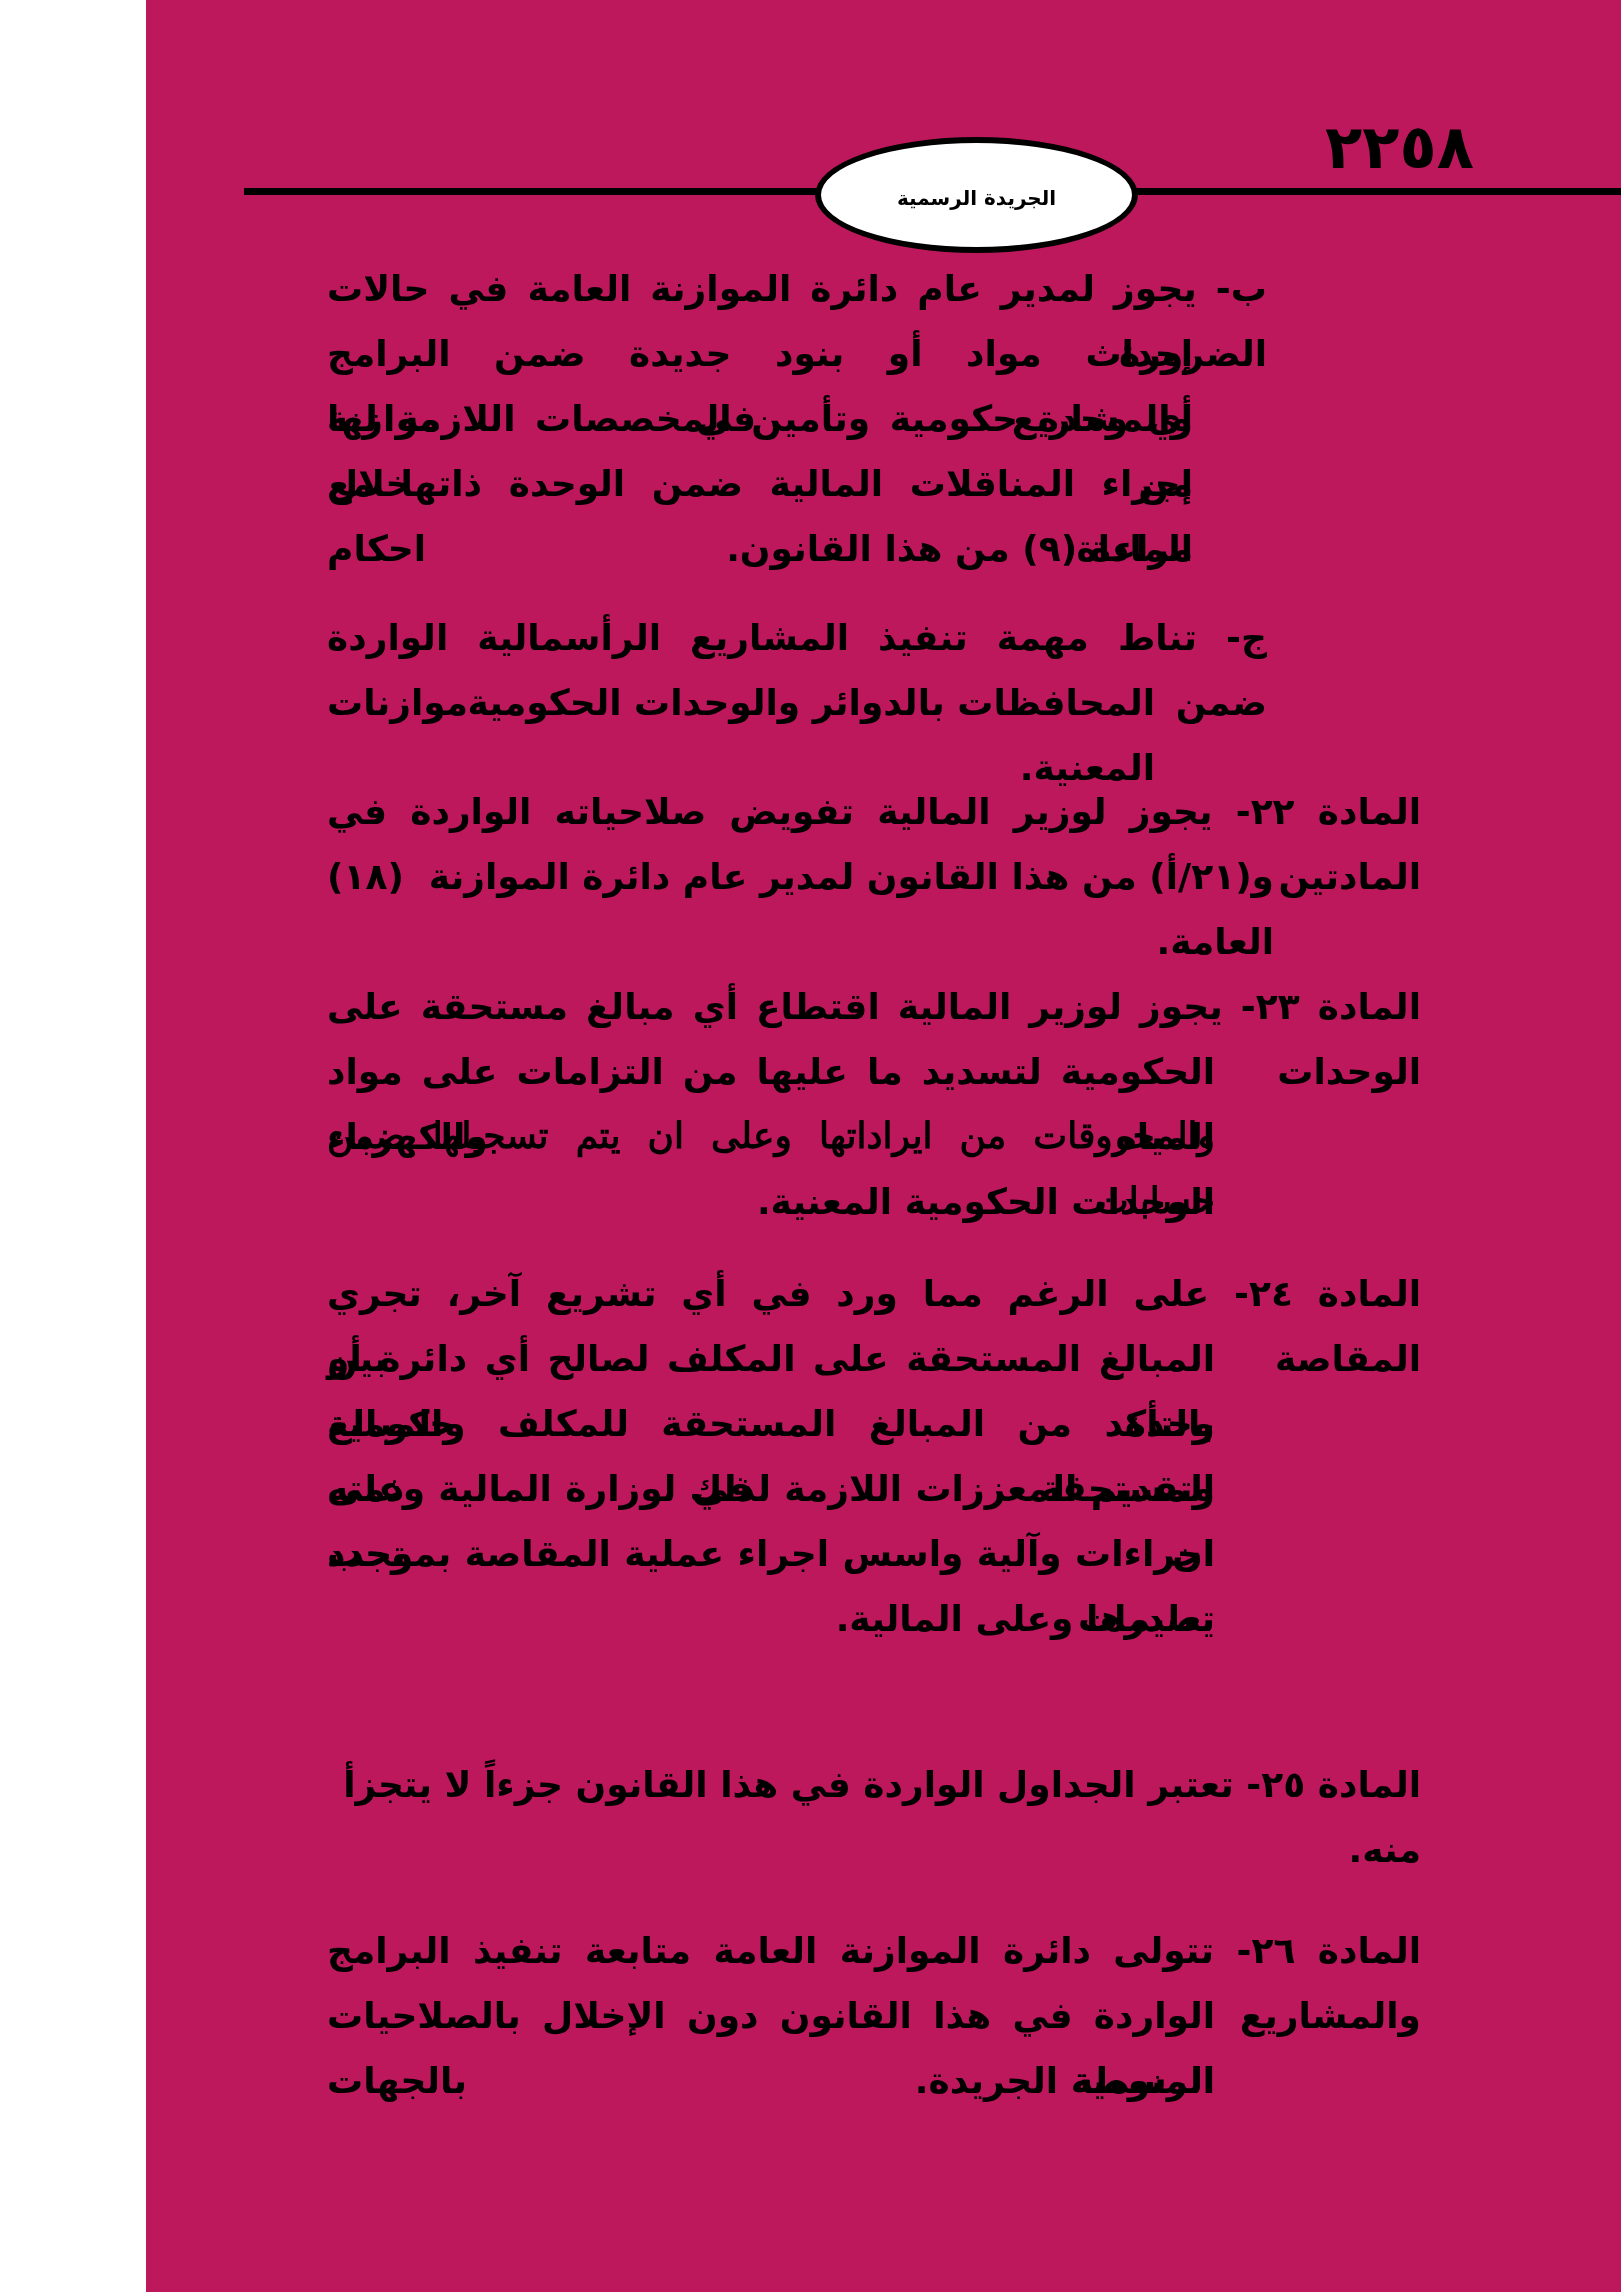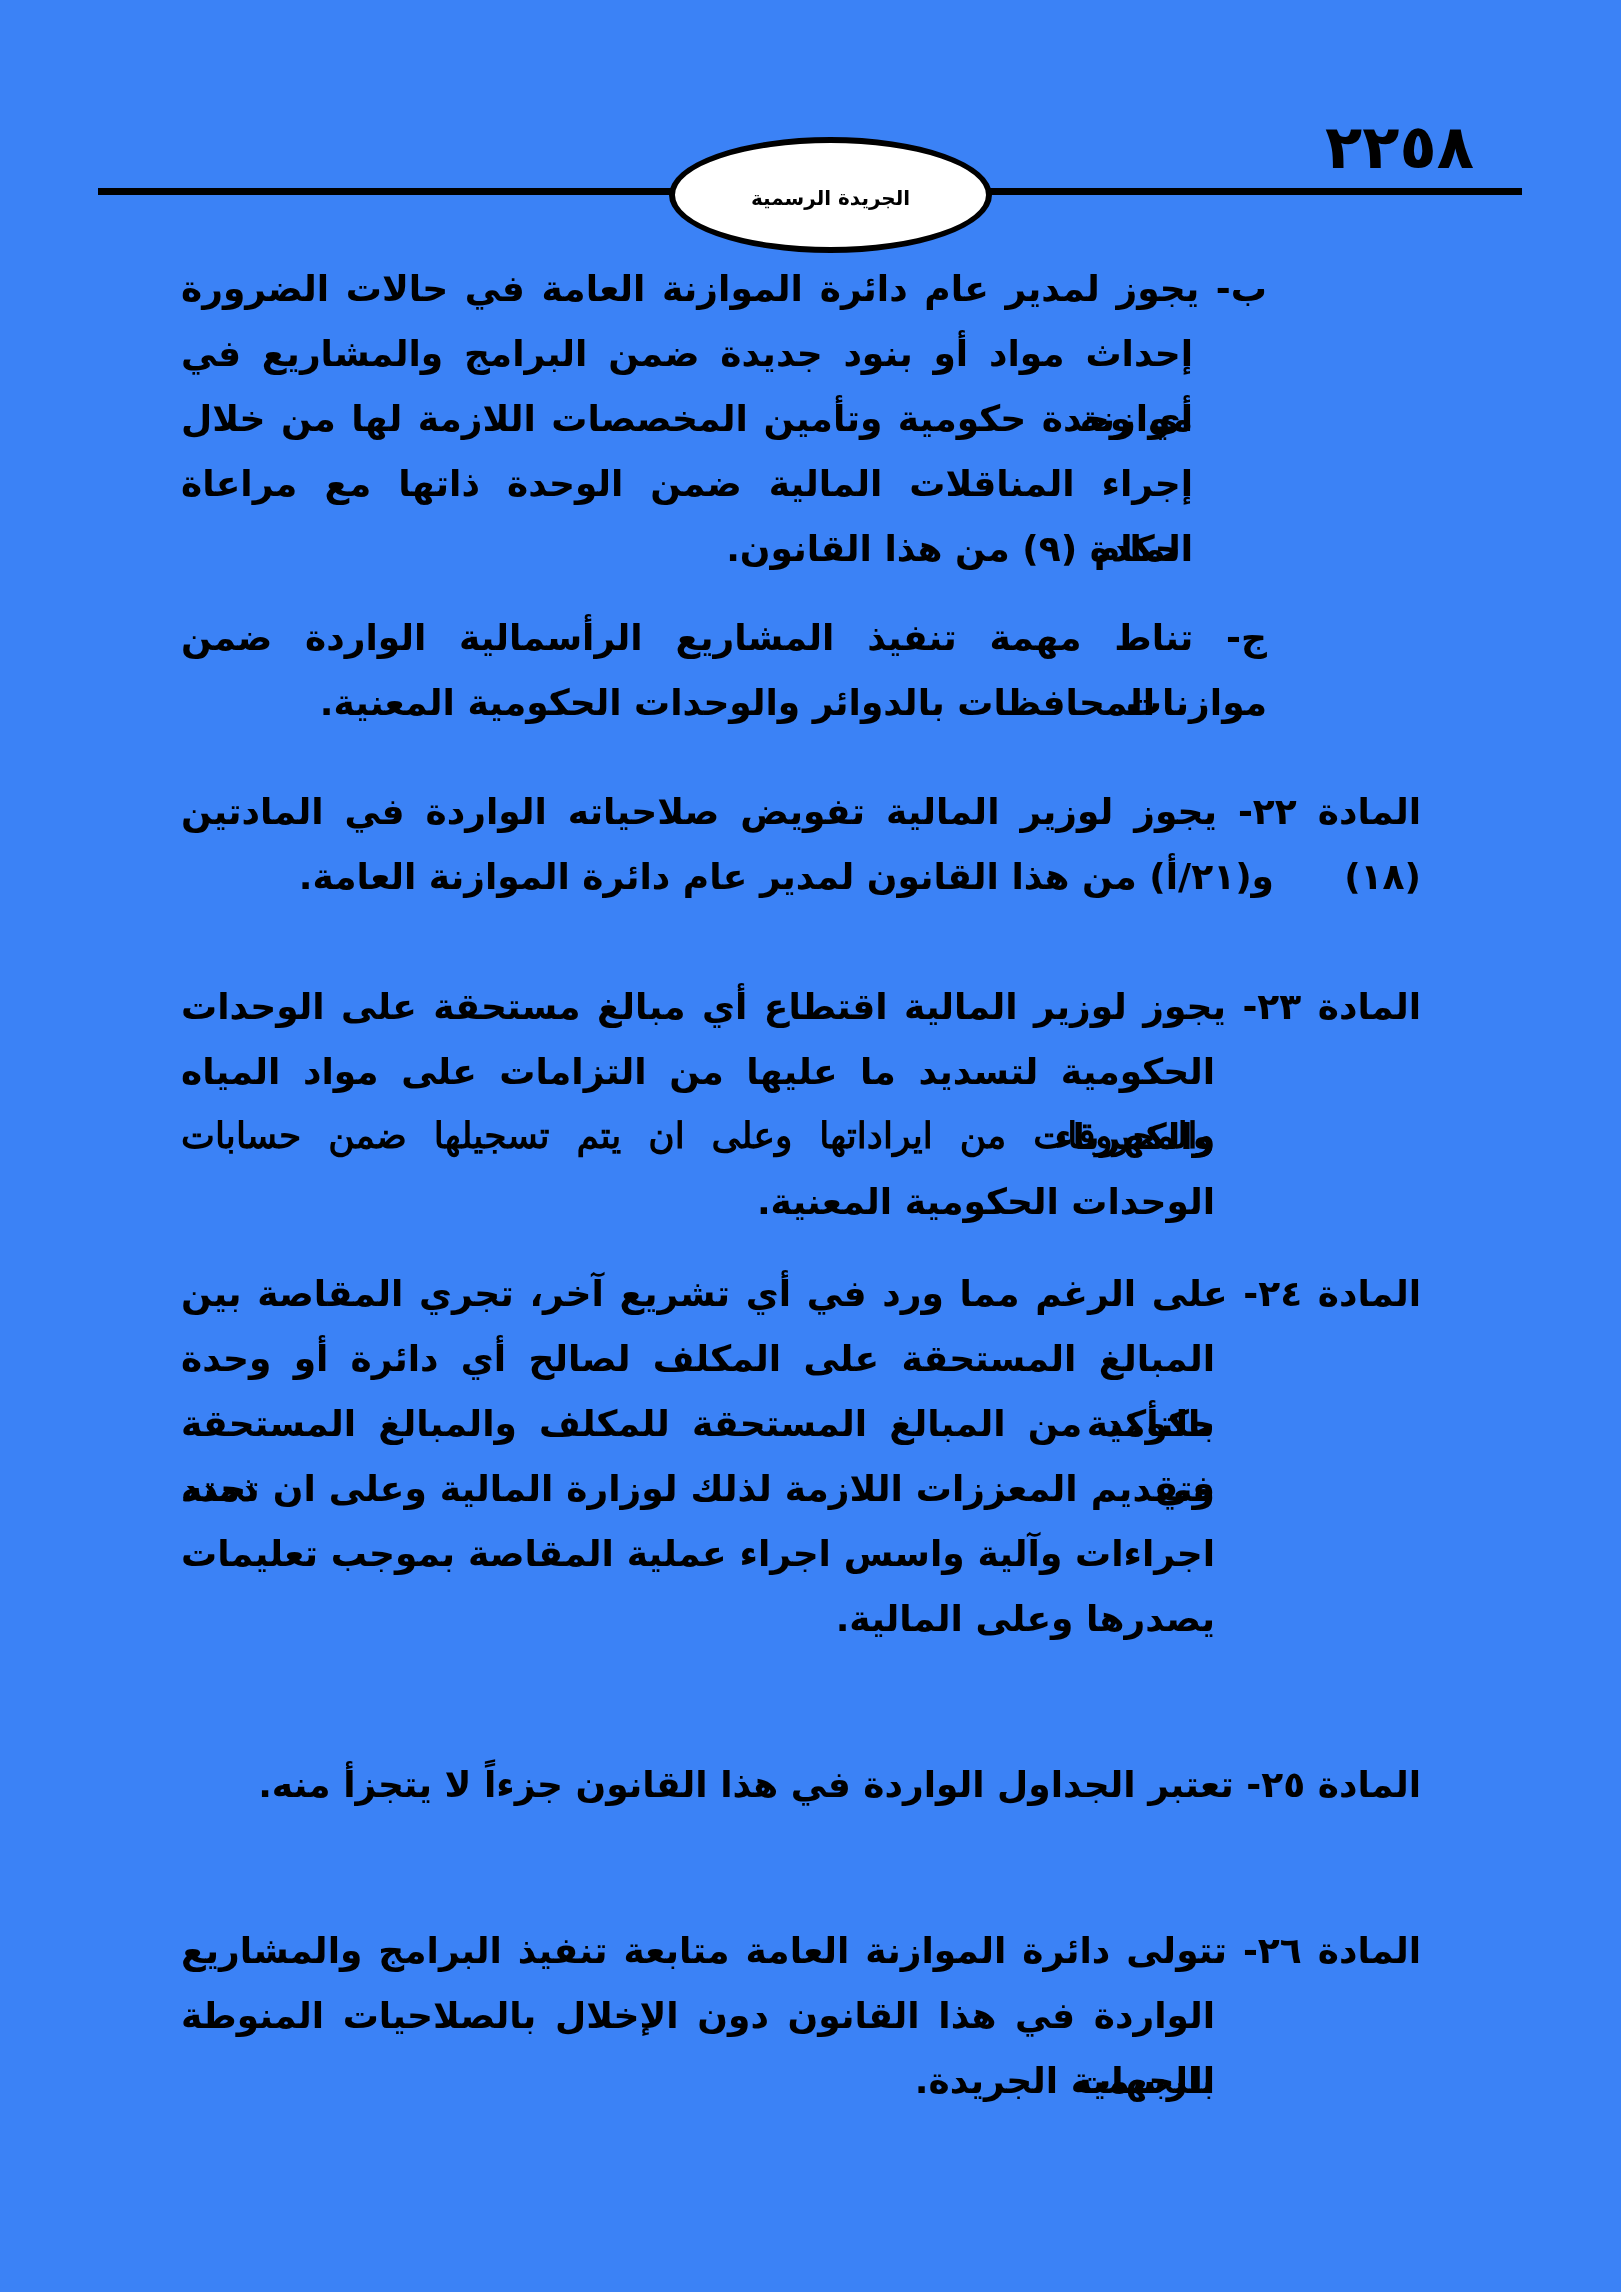--- a/index.html
+++ b/index.html
@@ -6,22 +6,22 @@
     margin: 0; padding: 0;
     background: #ffffff;
     width: 1621px; height: 2293px;
     overflow: hidden;
     font-family: "DejaVu Sans", sans-serif;
     font-weight: 700;
     color: #000000;
   }
   .page {
     position: relative;
-    width: 1621px; height: 2293px;
-    background: #3b82f6;
+    width: 1475px; height: 2293px;
+    background: #be185d;
     direction: rtl;
   }
   .pagenum {
     position: absolute;
     top: 116px; right: 147px;
     font-size: 61px; line-height: 1;
     letter-spacing: 2px;
     z-index: 3;
   }
   .rule {

